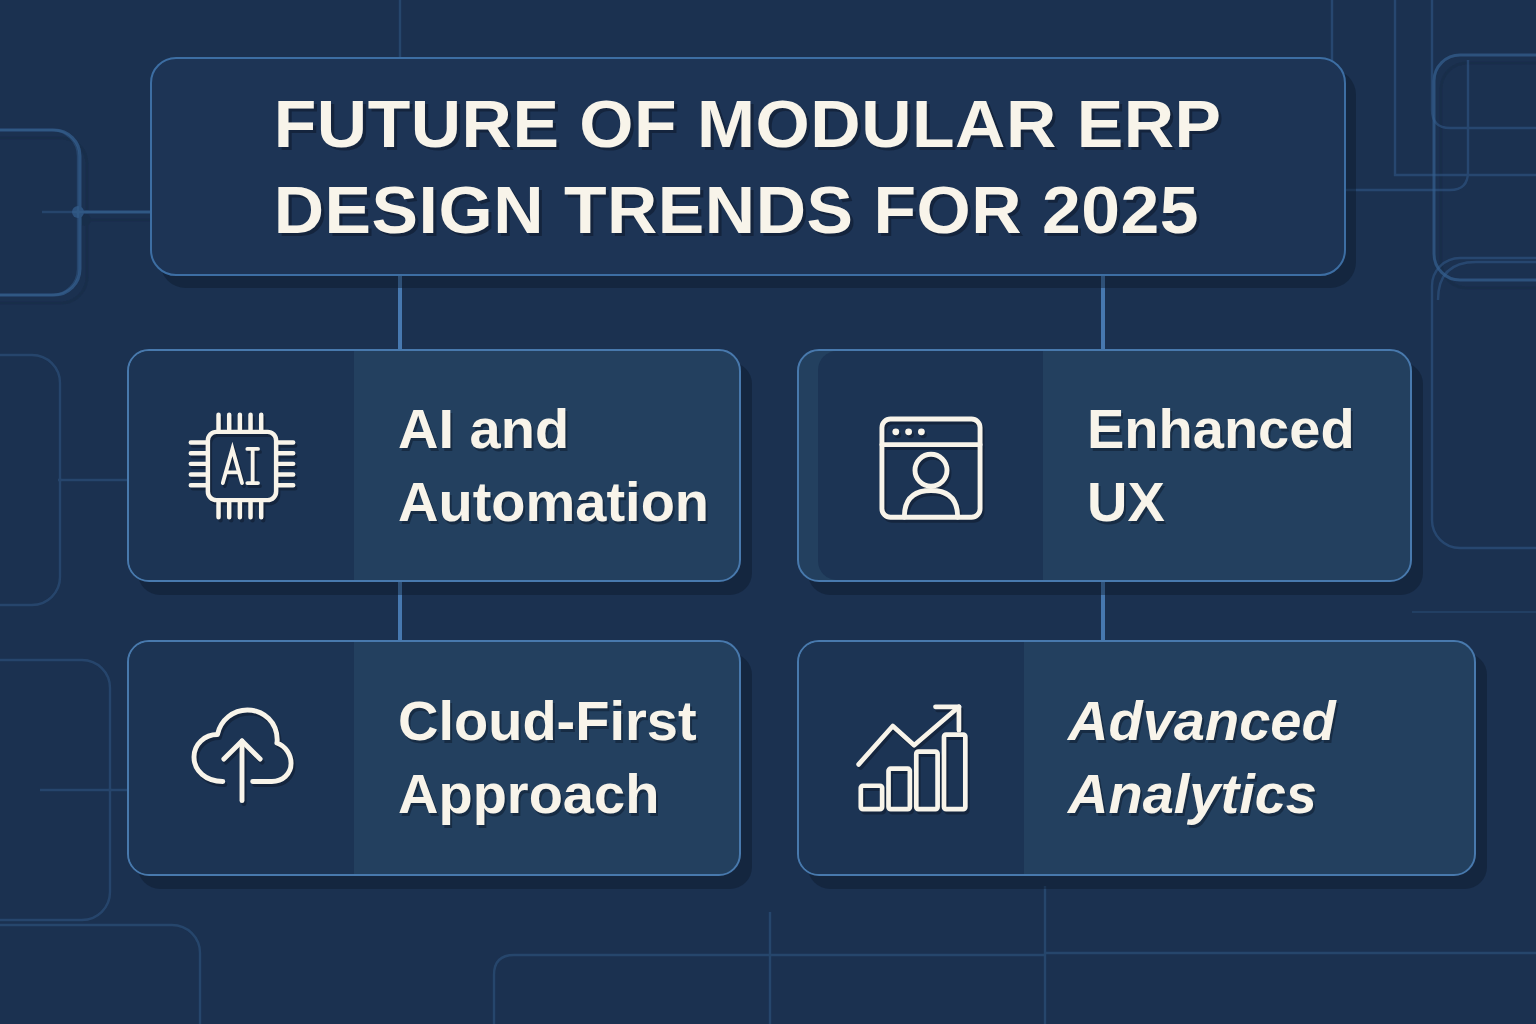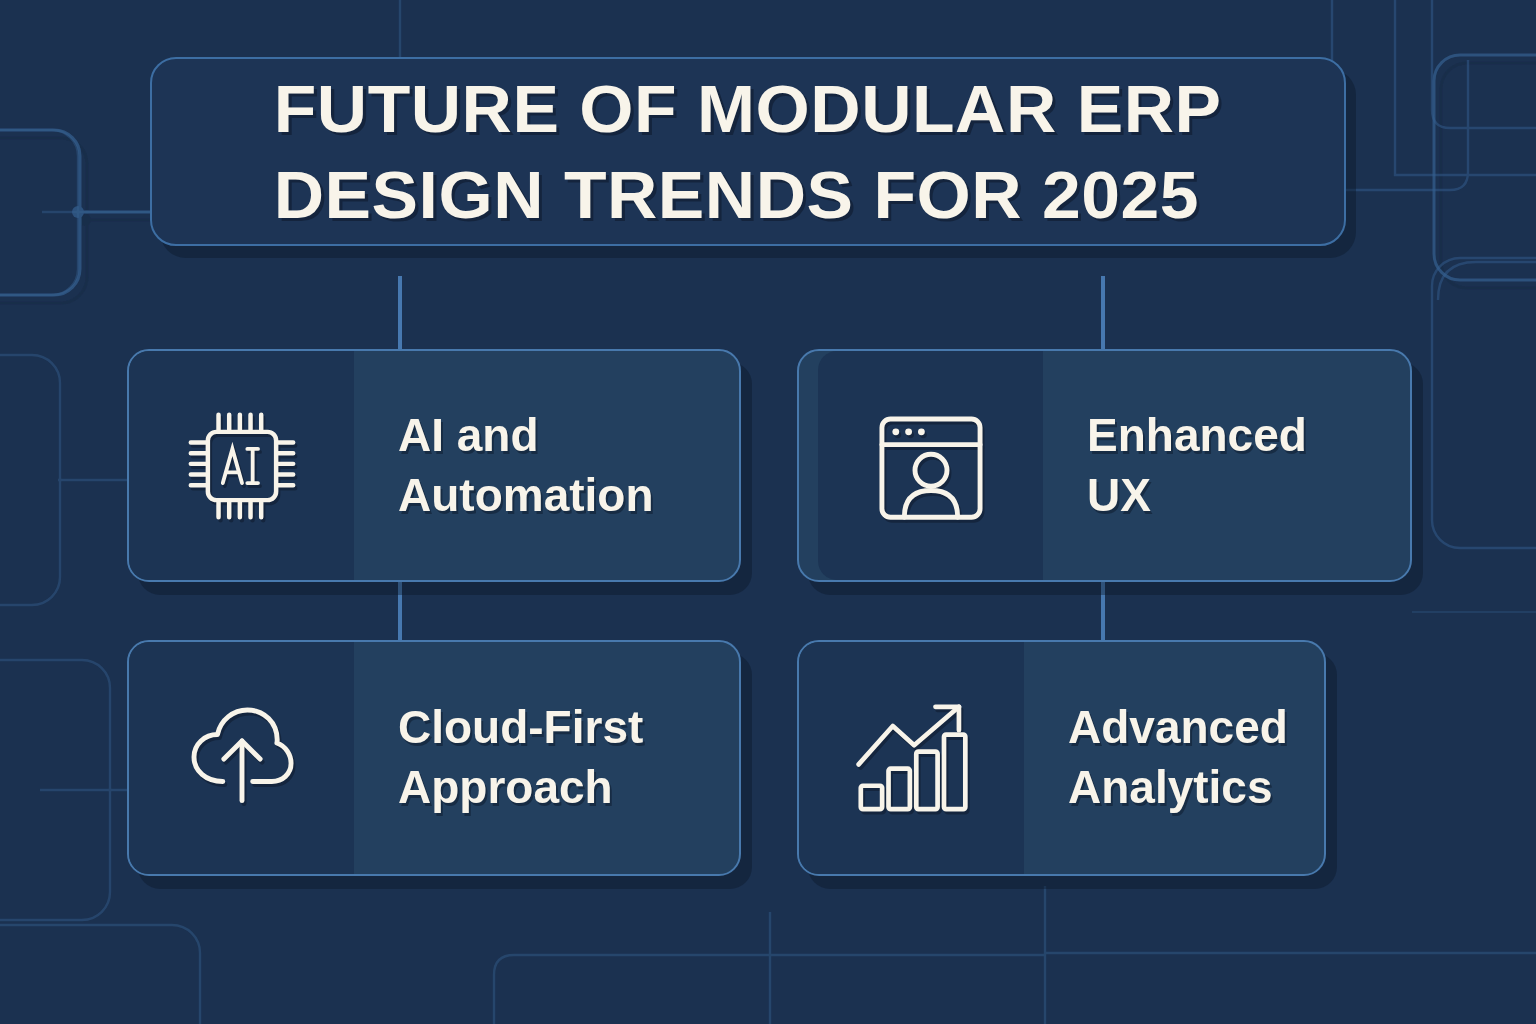--- a/index.html
+++ b/index.html
@@ -33,21 +33,21 @@
     height: 1024px;
     pointer-events: none;
   }
 
   
   .title-box {
     position: absolute;
     left: 150px;
     top: 57px;
     width: 1196px;
-    height: 189px;
+    height: 219px;
     background: #1d3455;
     border: 2.5px solid #3d6ea3;
     border-radius: 26px;
     box-shadow: 10px 12px 0 rgba(10,22,38,0.40);
     display: flex;
     align-items: center;
     justify-content: center;
     box-sizing: border-box;
   }
   .title-text {
@@ -91,31 +91,31 @@
     display: block;
     filter: drop-shadow(2px 3px 0 rgba(10,20,36,0.45));
   }
   .card-label {
     flex: 1 1 auto;
     display: flex;
     align-items: center;
     padding-left: 44px;
     padding-right: 18px;
     color: #f8f4ea;
-    font-size: 46px;
+    font-size: 56px;
     font-weight: bold;
     line-height: 1.30;
     text-shadow: 2px 3px 0 rgba(12,24,42,0.50);
     white-space: pre-line;
   }
 
   #card-ai       { left: 127px;  top: 349px; width: 614px;  height: 233px; }
   #card-ux       { left: 797px;  top: 349px; width: 615px;  height: 233px; padding-left: 19px; }
   #card-cloud    { left: 127px;  top: 640px; width: 614px;  height: 236px; }
-  #card-analytics{ left: 797px;  top: 640px; width: 529px;  height: 236px; }
+  #card-analytics{ left: 797px;  top: 640px; width: 679px;  height: 236px; font-style: italic; }
 </style>
 </head>
 <body>
 
 <div id="stage">
 
   <svg id="bg-circuit" viewBox="0 0 1536 1024" xmlns="http://www.w3.org/2000/svg">
     <defs>
       <filter id="softshadow" x="-50%" y="-50%" width="220%" height="220%">
         <feDropShadow dx="7" dy="8" stdDeviation="0" flood-color="#132741" flood-opacity="0.55"></feDropShadow>

